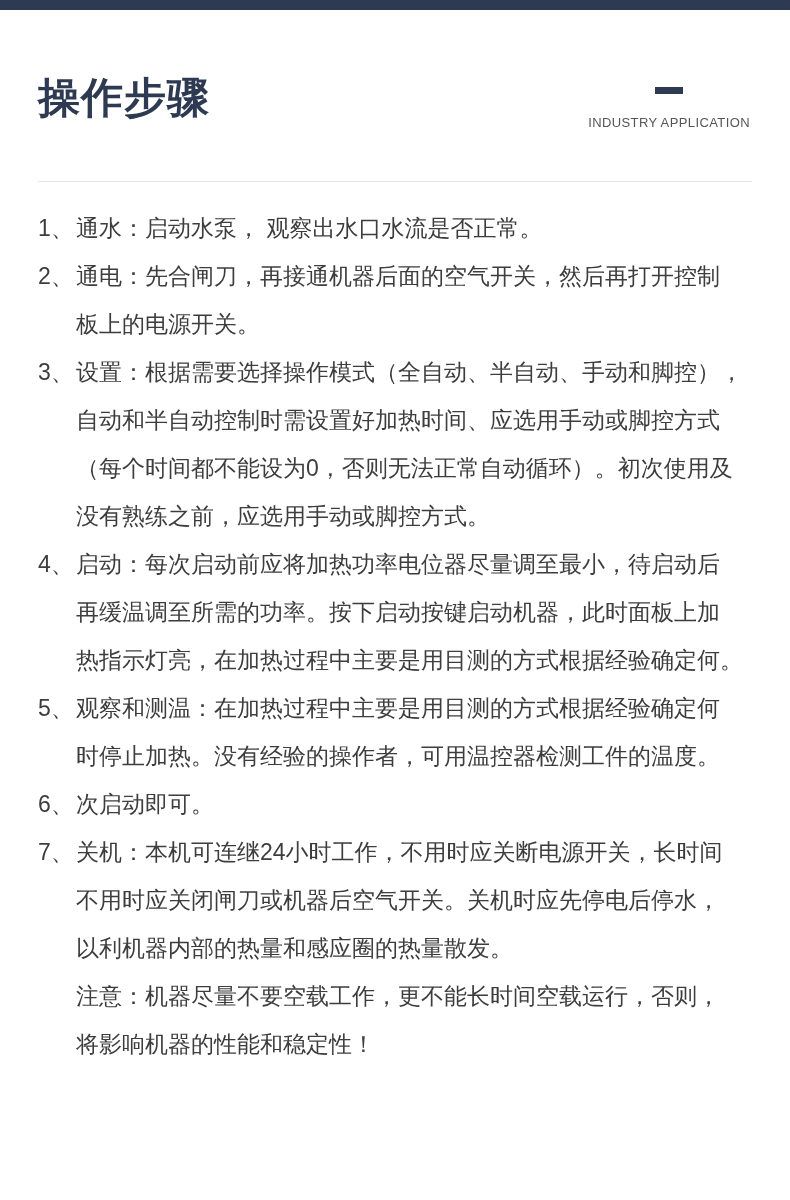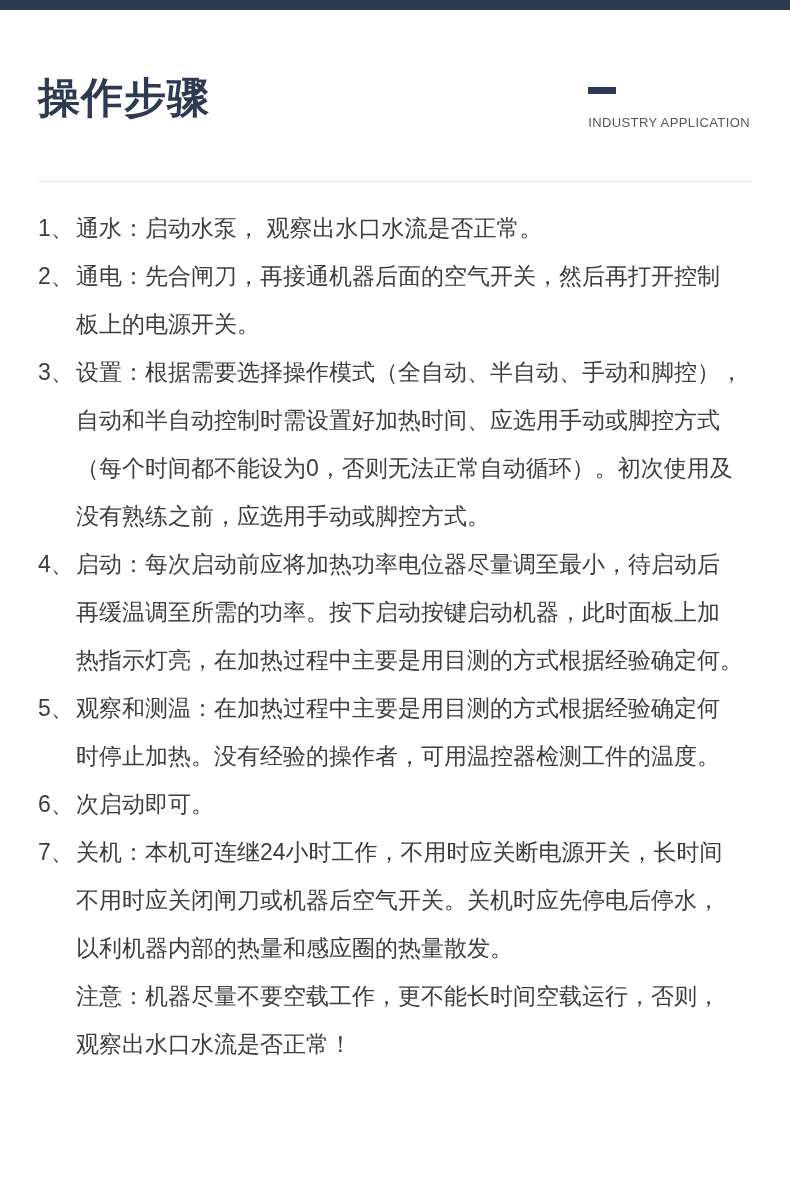--- a/index.html
+++ b/index.html
@@ -24,21 +24,21 @@
     left: 38px; top: 74px;
     font-size: 42px;
     font-weight: 700;
     letter-spacing: 1px;
     line-height: 48px;
     color: #2e3a52;
   }
   .header-right {
     position: absolute;
     right: 40px; top: 80px;
-    text-align: left;
+    text-align: center;
   }
   .dash-decoration {
     display: inline-block;
     width: 28px; height: 7px;
     background: #2e3a52;
   }
   .header-subtitle {
     margin-top: 17px;
     font-size: 13px;
     letter-spacing: 0.4px;
@@ -119,17 +119,17 @@
         <div class="step-line">次启动即可。</div>
       </div>
       <div class="step">
         <span class="step-number">7、</span>
         <div class="step-line">关机：本机可连继24小时工作，不用时应关断电源开关，长时间</div>
         <div class="step-line">不用时应关闭闸刀或机器后空气开关。关机时应先停电后停水，</div>
         <div class="step-line">以利机器内部的热量和感应圈的热量散发。</div>
       </div>
       <div class="step">
         <div class="step-line">注意：机器尽量不要空载工作，更不能长时间空载运行，否则，</div>
-        <div class="step-line">观察出水口水流是否正常！</div>
+        <div class="step-line">将影响机器的性能和稳定性！</div>
       </div>
     </div>
 
 </div>
 
 </body></html>

